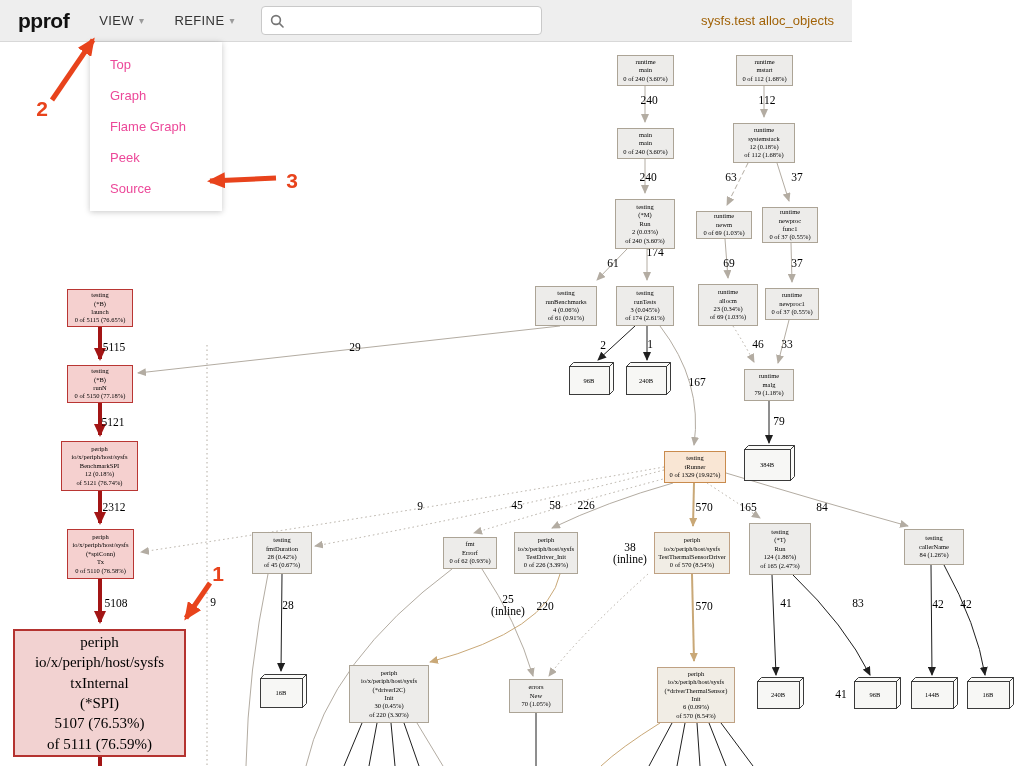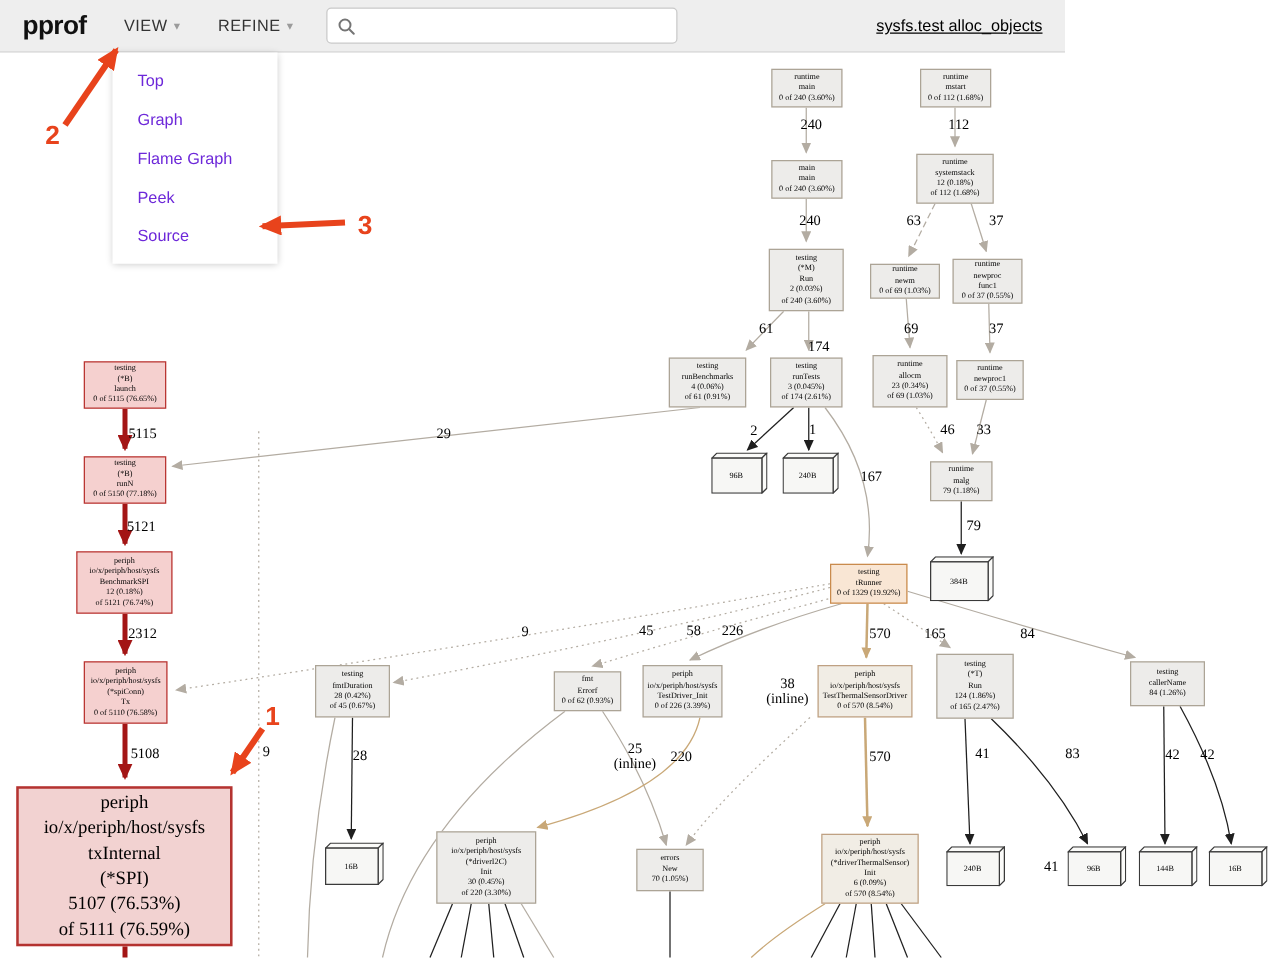--- a/index.html
+++ b/index.html
@@ -13,27 +13,27 @@
   .logo { font-weight:bold; font-size:21px; color:#111; margin-left:18px; letter-spacing:-0.5px; }
   .menu-btn { display:flex; align-items:center; gap:5px; margin-left:30px; font-size:13px;
               color:#333; letter-spacing:0.4px; cursor:pointer; }
   .caret { color:#9b9b9b; font-size:10px; }
   .searchbox { display:flex; align-items:center; margin-left:26px; width:281px; height:29px;
                background:#fff; border:1px solid #c9c9c9; border-radius:4px; padding:0 8px; }
   .searchbox svg { flex:0 0 auto; }
   .searchbox input { border:none; outline:none; flex:1; margin-left:7px; font-size:13px;
                      font-family:"Liberation Sans",sans-serif; color:#333; background:transparent; }
   .searchbox input::placeholder { color:#808080; }
-  .profile-link { margin-left:auto; margin-right:18px; font-size:13px; color:#000000;
-                  text-decoration:underline; cursor:pointer; }
+  .profile-link { margin-left:auto; margin-right:18px; font-size:13px; color:#a16207;
+                  cursor:pointer; }
 
   
   #view-menu { position:absolute; left:90px; top:42px; width:132px; background:#ffffff;
                box-shadow:0 1px 6px rgba(0,0,0,0.22); padding:7px 0; z-index:11; }
-  .vm-item { padding:8px 20px; font-size:13px; color:#6d28d9; cursor:pointer; }
+  .vm-item { padding:8px 20px; font-size:13px; color:#ec4899; cursor:pointer; }
 
   
   #edges, #annsvg { position:absolute; left:0; top:0; width:1024px; height:768px; pointer-events:none; }
   #edges { z-index:1; }
   #annsvg { z-index:50; }
   .elabel { position:absolute; transform:translate(-50%,-50%); font:11.5px "Liberation Serif", serif;
             color:#000; z-index:2; white-space:pre-line; text-align:center; }
   .node { position:absolute; display:flex; flex-direction:column; justify-content:center;
           text-align:center; font-family:"Liberation Serif", serif; color:#000; z-index:3;
           cursor:pointer; overflow:hidden; }
@@ -331,21 +331,21 @@
        <polygon points="42.5,4.5 46.5,0.5 46.5,27.5 42.5,31.5" fill="#fbfbf9" stroke="#3a3a3a"></polygon>
        <rect x="0.5" y="4.5" width="42" height="27" fill="#f7f7f5" stroke="#3a3a3a"></rect>
        <text x="21" y="20" text-anchor="middle" font-family="Liberation Serif, serif" font-size="6.5" fill="#000">16B</text>
      </svg></div>
     <div class="elabel" style="left: 649px; top: 100px;">240</div>
     <div class="elabel" style="left: 767px; top: 100px;">112</div>
     <div class="elabel" style="left: 648px; top: 177px;">240</div>
     <div class="elabel" style="left: 731px; top: 177px;">63</div>
     <div class="elabel" style="left: 797px; top: 177px;">37</div>
     <div class="elabel" style="left: 613px; top: 263px;">61</div>
-    <div class="elabel" style="left: 655px; top: 278px;">174</div>
+    <div class="elabel" style="left: 655px; top: 252px;">174</div>
     <div class="elabel" style="left: 729px; top: 263px; text-align: right;">69</div>
     <div class="elabel" style="left: 797px; top: 263px;">37</div>
     <div class="elabel" style="left: 603px; top: 345px;">2</div>
     <div class="elabel" style="left: 650px; top: 344px;">1</div>
     <div class="elabel" style="left: 697px; top: 382px;">167</div>
     <div class="elabel" style="left: 758px; top: 344px;">46</div>
     <div class="elabel" style="left: 787px; top: 344px;">33</div>
     <div class="elabel" style="left: 779px; top: 421px;">79</div>
     <div class="elabel" style="left: 114px; top: 347px;">5115</div>
     <div class="elabel" style="left: 113px; top: 422px;">5121</div>

